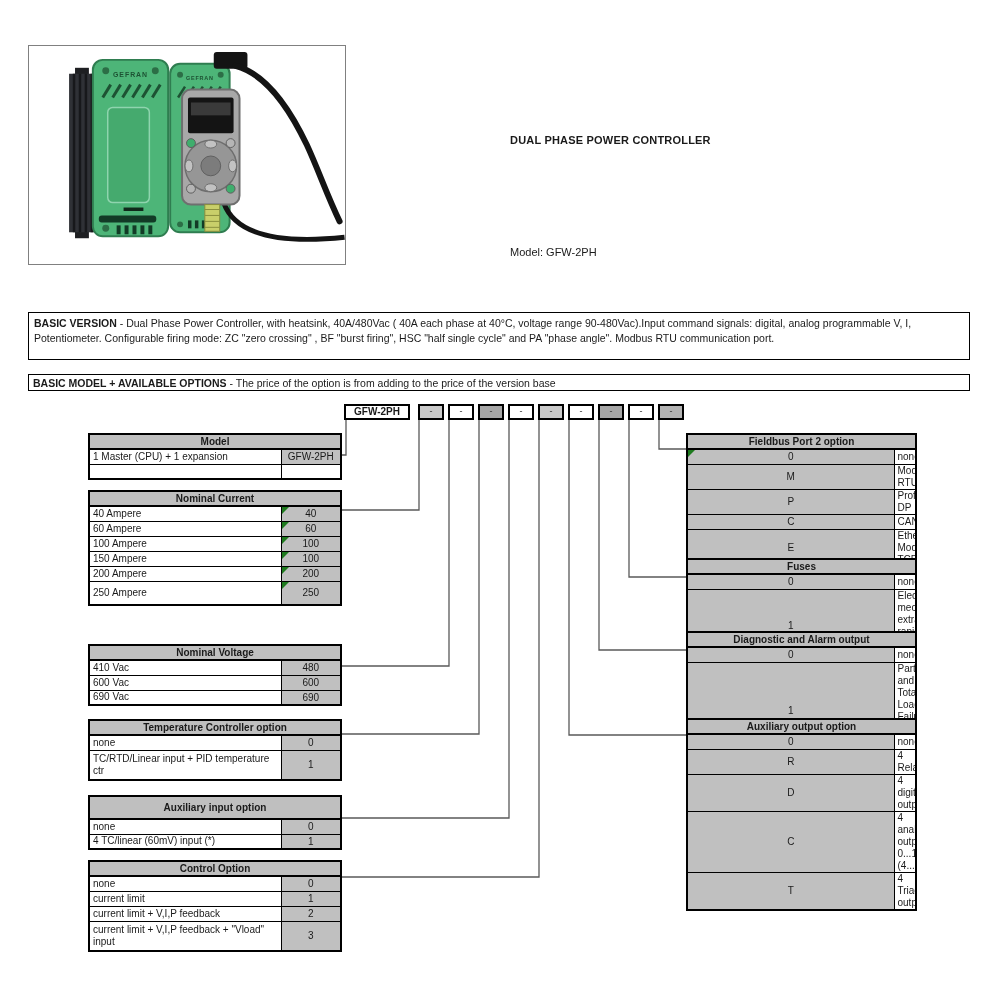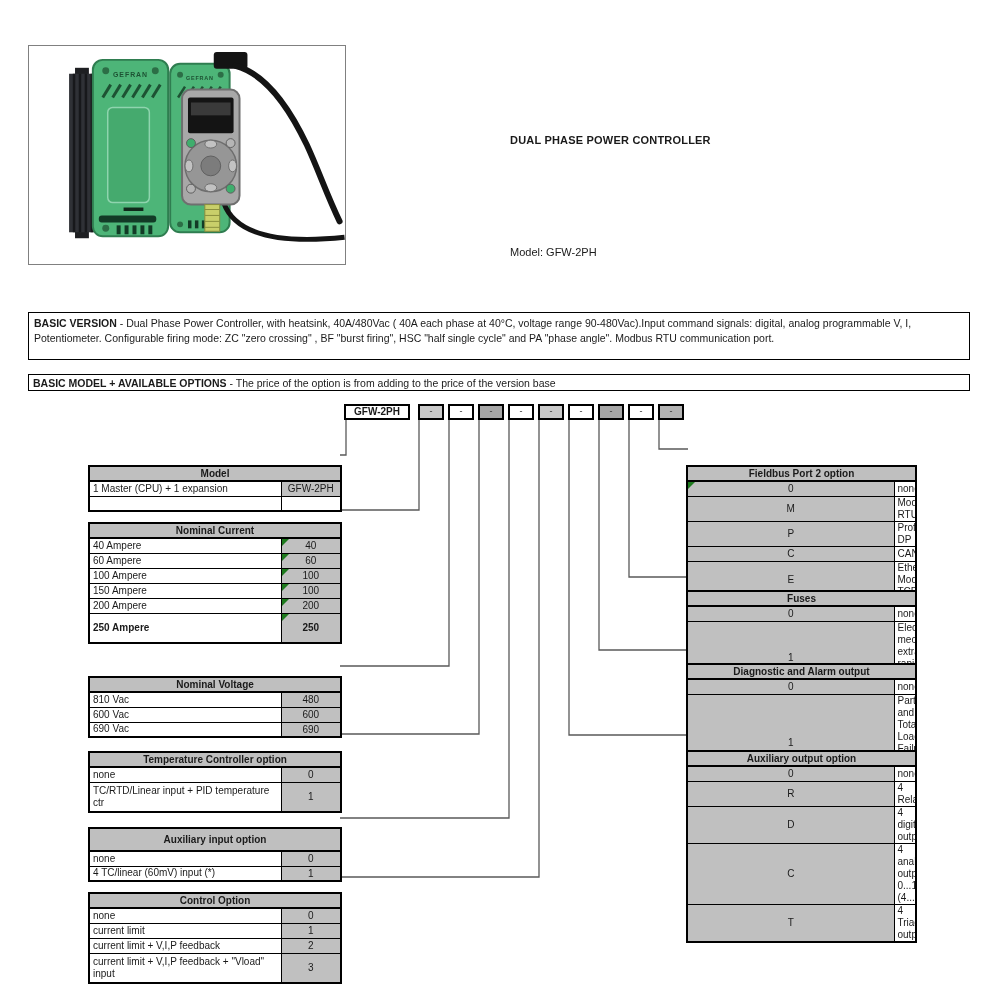--- a/index.html
+++ b/index.html
@@ -39,21 +39,21 @@
     font-size:9px;text-align:center;line-height:11px;color:#333;
   }
 
   
   #connector-svg{position:absolute;left:0;top:0;z-index:1;}
 
   
   #tables-layer{position:absolute;inset:0;z-index:2;}
   table.opt-table{
     position:absolute;border-collapse:collapse;table-layout:fixed;background:#d946ef;
-    border:2px solid #000;font-size:10px;margin-top:32px;
+    border:2px solid #000;font-size:10px;
   }
   table.opt-table th{
     background:var(--hdr,#bfbfbf);border:2px solid #000;font-size:10px;font-weight:bold;
     text-align:center;padding:0 2px;
   }
   table.opt-table td{
     border:1px solid #000;padding:0 3px;vertical-align:middle;overflow:hidden;
   }
   td.lbl{text-align:left;background:#fff;white-space:pre-line;line-height:12px;}
   td.val{text-align:center;background:var(--cell,#c0c0c0);position:relative;}
@@ -228,39 +228,39 @@
             <td class="val"><span>100</span><span class="flag"></span></td>
           </tr>
           <tr style="height: 15px; padding-left: 18px;">
             <td class="lbl">150 Ampere</td>
             <td class="val"><span>100</span><span class="flag"></span></td>
           </tr>
           <tr style="height: 15px;">
             <td class="lbl">200 Ampere</td>
             <td class="val"><span>200</span><span class="flag"></span></td>
           </tr>
-          <tr style="height: 30px; font-weight: bold;">
+          <tr style="height: 24px;">
             <td class="lbl">250 Ampere</td>
             <td class="val"><span>250</span><span class="flag"></span></td>
           </tr>
         </tbody>
       </table>
       <table class="opt-table" style="left: 88px; top: 644px; width: 252px;">
         <colgroup>
           <col style="width: 192px;">
           <col style="width: 60px;">
         </colgroup>
         <thead>
           <tr style="height: 15px; padding-left: 36px;">
             <th colspan="2">Nominal Voltage</th>
           </tr>
         </thead>
         <tbody>
           <tr style="height: 15px;">
-            <td class="lbl">810 Vac</td>
+            <td class="lbl">410 Vac</td>
             <td class="val"><span>480</span></td>
           </tr>
           <tr style="height: 15px;">
             <td class="lbl">600 Vac</td>
             <td class="val"><span>600</span></td>
           </tr>
           <tr style="height: 15px;">
             <td class="lbl">690 Vac</td>
             <td class="val"><span>690</span></td>
           </tr>

